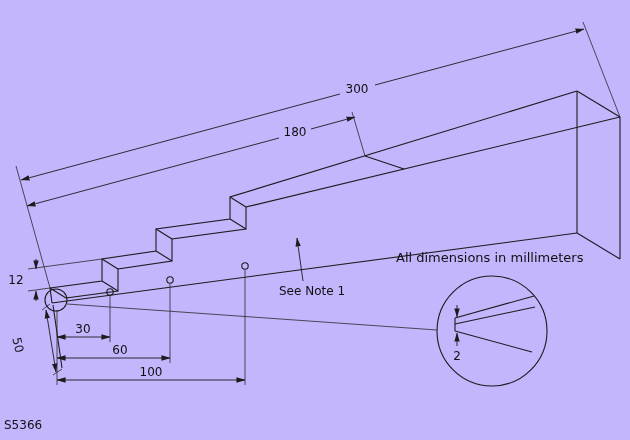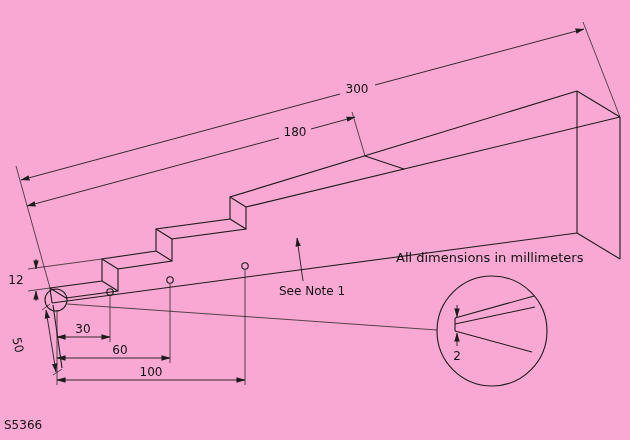--- a/index.html
+++ b/index.html
@@ -8,21 +8,21 @@
     background: #ffffff;
     width: 630px;
     height: 440px;
     overflow: hidden;
     font-family: "DejaVu Sans", "Liberation Sans", sans-serif;
   }
   #stage {
     position: relative;
     width: 630px;
     height: 440px;
-    background: #f9a8d4;
+    background: #c4b5fd;
   }
   svg { display: block; }
   .outline { stroke: #1c1c1c; stroke-width: 1.1; fill: none; stroke-linejoin: miter; stroke-linecap: butt; }
   .thin    { stroke: #2a2a2a; stroke-width: 0.8; fill: none; }
   .dim     { stroke: #1c1c1c; stroke-width: 0.9; fill: none; }
   .lbl     { font-size: 12px; fill: #111111; }
   .lbl-mid { text-anchor: middle; }
   .note    { font-size: 13px; fill: #111111; }
   .arrfill { fill: #1c1c1c; }
 </style>

